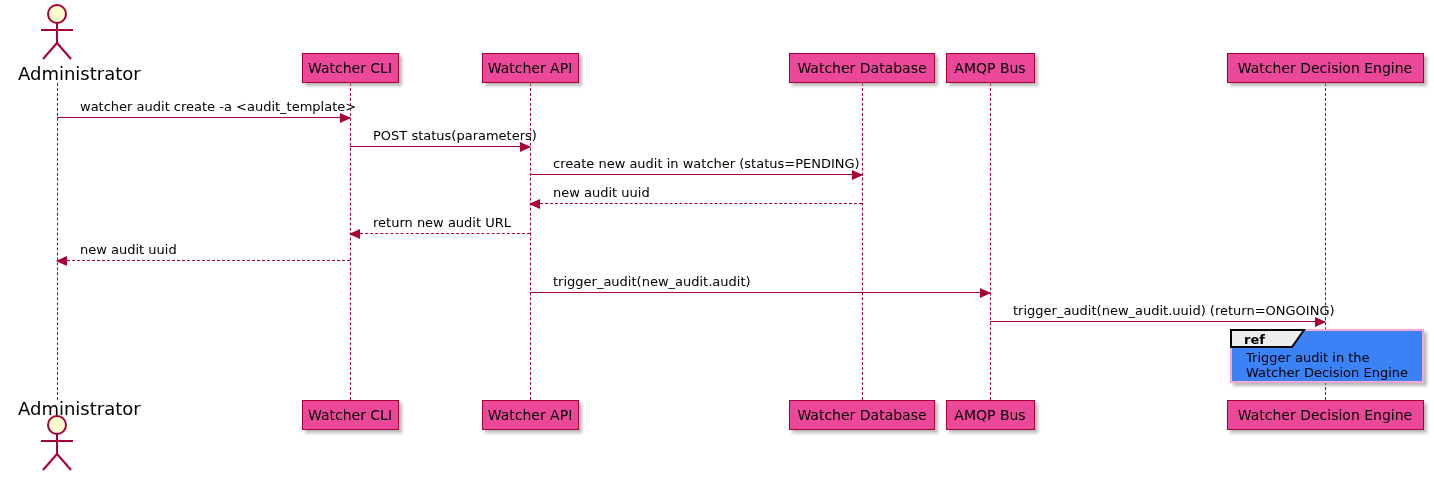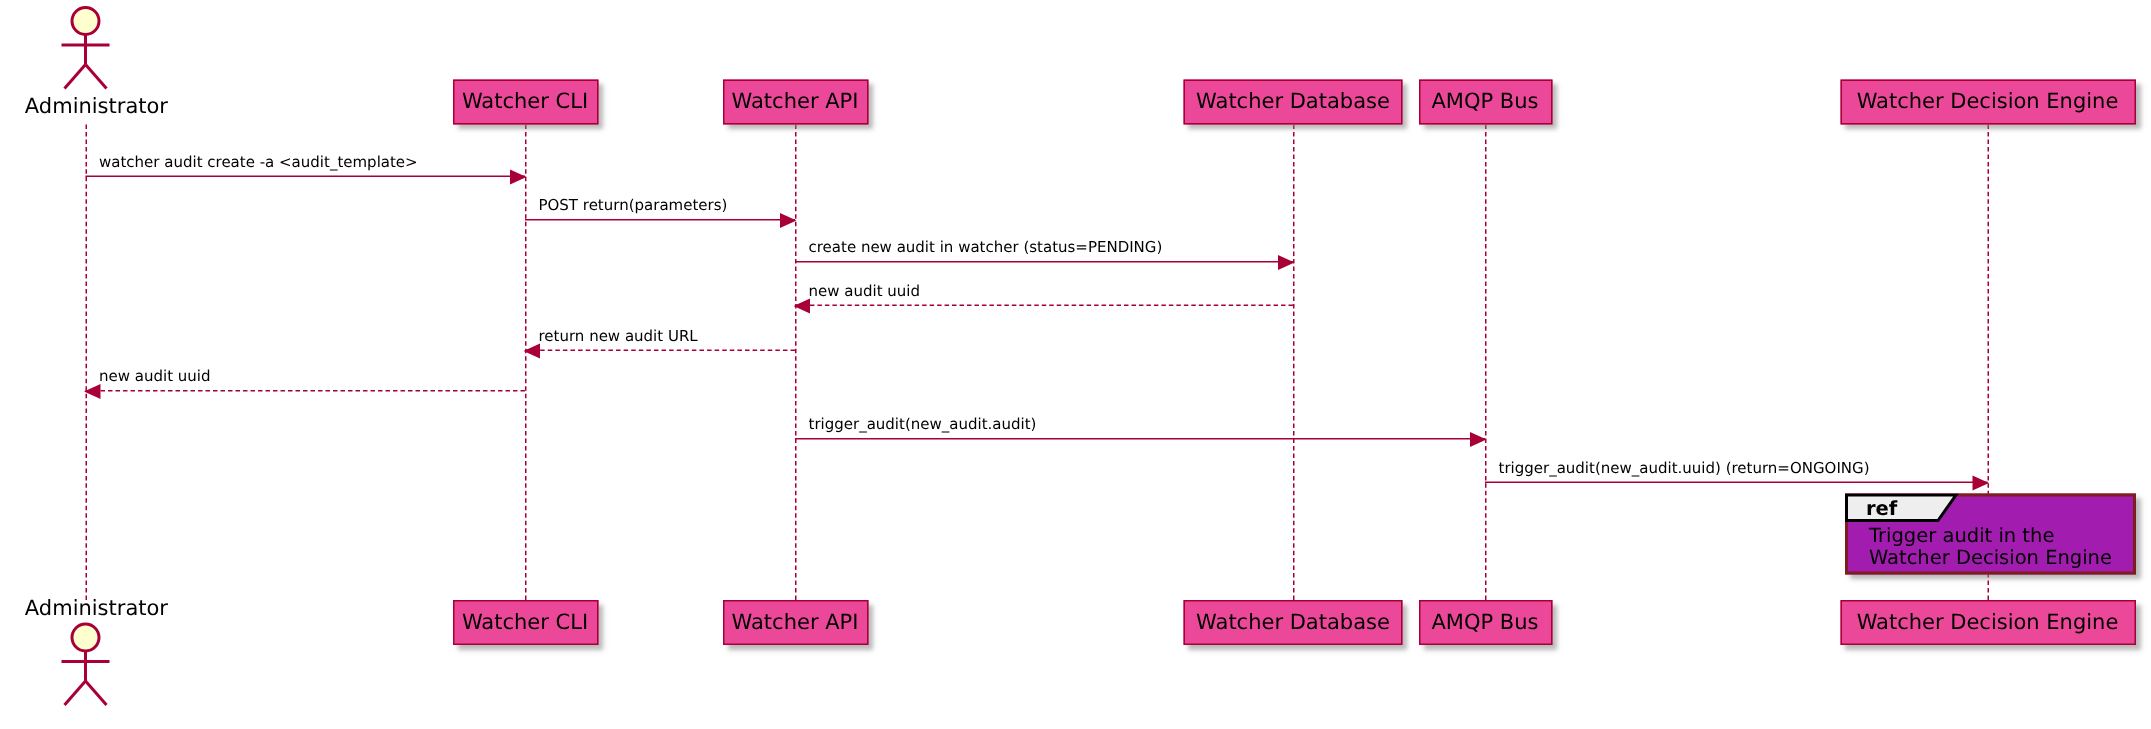--- a/index.html
+++ b/index.html
@@ -30,55 +30,56 @@
     align-items: center;
     justify-content: center;
     font-size: 14px;
     white-space: nowrap;
     z-index: 3;
   }
 
   .actor-fig { position: absolute; z-index: 3; }
   .actor-label {
     position: absolute;
-    font-size: 14px;
+    font-size: 18px;
     text-align: right;
     white-space: nowrap;
     z-index: 3;
+    margin-left: 16px;
   }
 
   .msg { position: absolute; z-index: 2; }
   .msg-line { position: absolute; left: 0; right: 0; top: 0; height: 0; }
   .msg-line.solid  { border-top: 1px solid #A80036; }
   .msg-line.dashed { border-top: 1px dashed #A80036; }
   .msg-label {
     position: absolute;
-    left: 9px;
+    left: 23px;
     bottom: 3px;
     white-space: nowrap;
-    font-size: 10px;
+    font-size: 13px;
   }
   .arrowhead { position: absolute; width: 0; height: 0; top: -5px; }
   .arrowhead.to-right {
     right: -1px;
     border-top: 5px solid transparent;
     border-bottom: 5px solid transparent;
     border-left: 11px solid #A80036;
   }
   .arrowhead.to-left {
     left: -1px;
     border-top: 5px solid transparent;
     border-bottom: 5px solid transparent;
     border-right: 11px solid #A80036;
   }
 
   .ref {
     position: absolute;
-    background: #a21caf;
-    border: 2px solid #7f1d1d;
+    background: #3b82f6;
+    border: 2px solid #f9a8d4;
     box-shadow: 3px 3px 3px rgba(130,130,130,0.55);
     z-index: 4;
     text-align: center;
   }
   .ref-tab { position: absolute; top: -2px; left: -2px; }
   .ref-keyword {
     position: absolute;
     top: 1px;
     left: 12px;
     font-size: 13px;
@@ -131,21 +132,21 @@
     <div class="msg" style="left: 57px; top: 117px; width: 293px; height: 0px;">
       <div class="msg-line solid">
         <div class="arrowhead to-right"></div>
       </div>
       <div class="msg-label">watcher audit create -a &lt;audit_template&gt;</div>
     </div>
     <div class="msg" style="left: 350px; top: 146px; width: 180px; height: 0px;">
       <div class="msg-line solid">
         <div class="arrowhead to-right"></div>
       </div>
-      <div class="msg-label">POST return(parameters)</div>
+      <div class="msg-label">POST status(parameters)</div>
     </div>
     <div class="msg" style="left: 530px; top: 174px; width: 332px; height: 0px;">
       <div class="msg-line solid">
         <div class="arrowhead to-right"></div>
       </div>
       <div class="msg-label">create new audit in watcher (status=PENDING)</div>
     </div>
     <div class="msg" style="left: 530px; top: 203px; width: 332px; height: 0px;">
       <div class="msg-line dashed">
         <div class="arrowhead to-left"></div>

